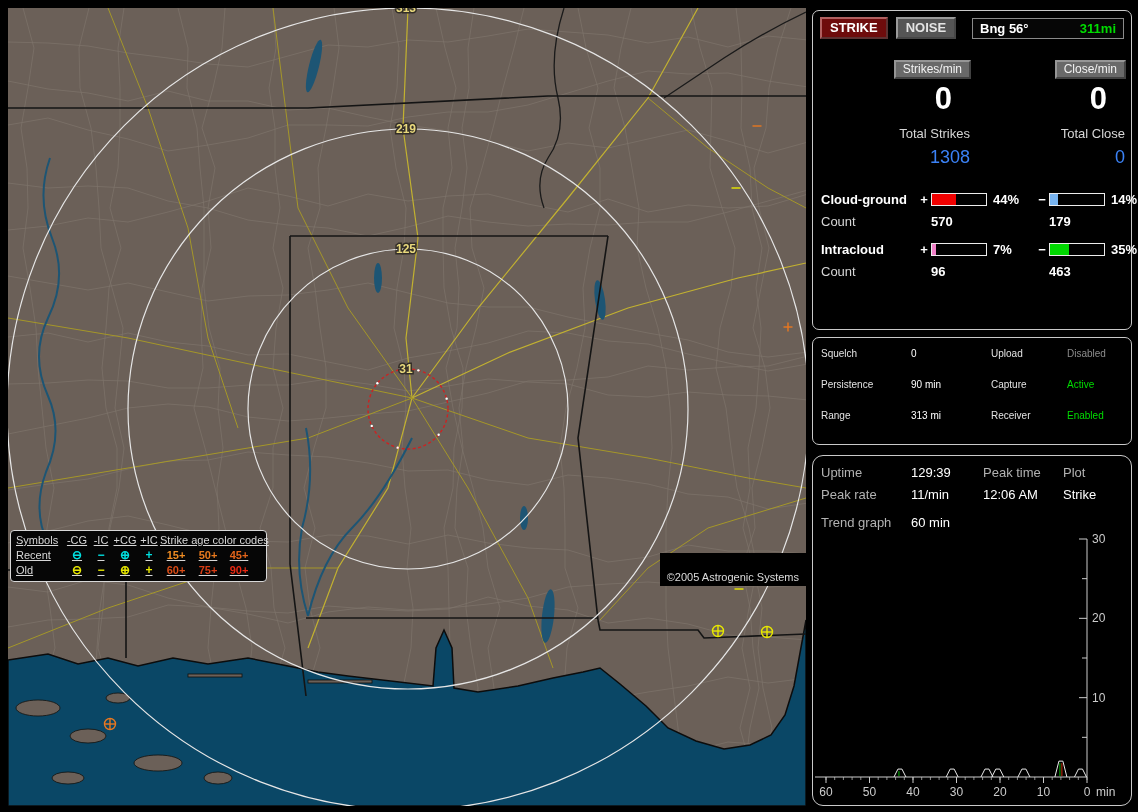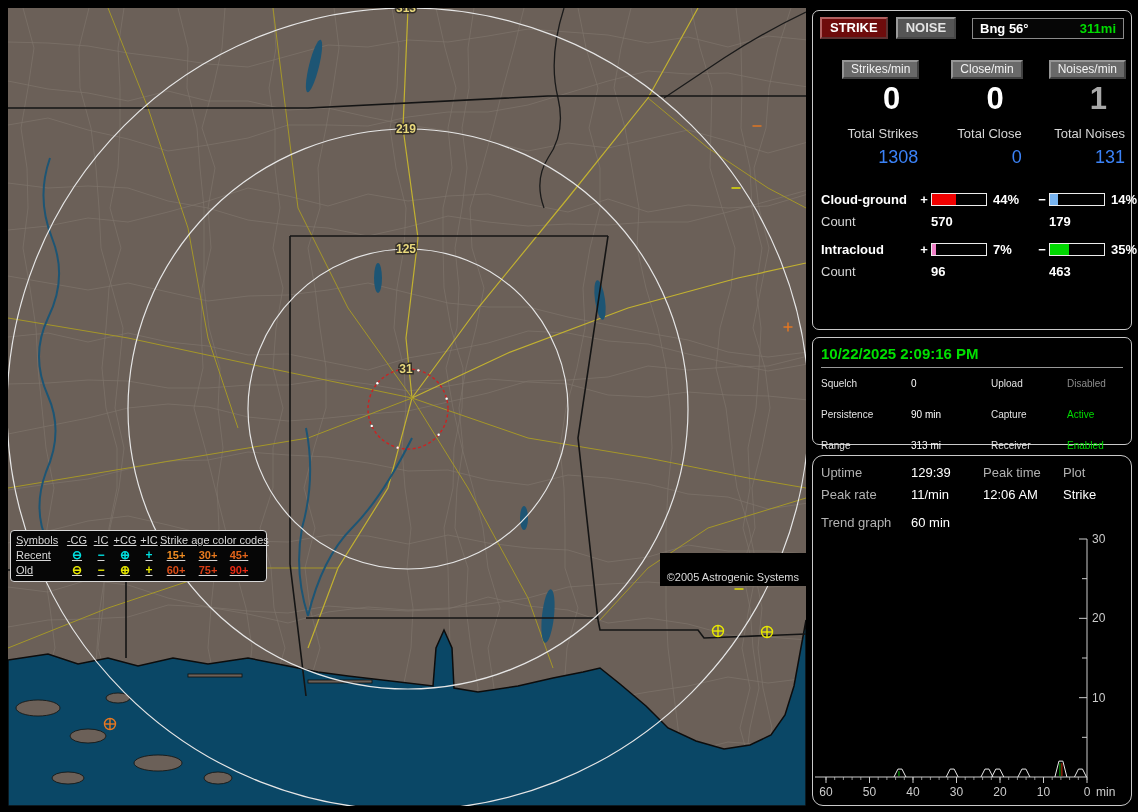--- a/index.html
+++ b/index.html
@@ -213,21 +213,21 @@
         <span>+CG</span>
         <span>+IC</span>
         <span class="age-header">Strike age color codes</span>
 
         <span class="lg-left legend-row-label">Recent</span>
         <span class="sym r0" style="color: rgb(0, 224, 224);">⊖</span>
         <span class="sym r0" style="color: rgb(0, 224, 224);">−</span>
         <span class="sym r0" style="color: rgb(0, 224, 224);">⊕</span>
         <span class="sym r0" style="color: rgb(0, 224, 224);">+</span>
         <span class="age-code" style="color: rgb(239, 140, 34);">15+</span>
-        <span class="age-code" style="color: rgb(232, 122, 30);">30+</span>
+        <span class="age-code" style="color: rgb(232, 122, 30);">50+</span>
         <span class="age-code" style="color: rgb(226, 100, 26);">45+</span>
 
         <span class="lg-left legend-row-label">Old</span>
         <span class="sym r1" style="color: rgb(232, 232, 0);">⊖</span>
         <span class="sym r1" style="color: rgb(232, 232, 0);">−</span>
         <span class="sym r1" style="color: rgb(232, 232, 0);">⊕</span>
         <span class="sym r1" style="color: rgb(232, 232, 0);">+</span>
         <span class="age-code" style="color: rgb(220, 76, 22);">60+</span>
         <span class="age-code" style="color: rgb(216, 60, 20);">75+</span>
         <span class="age-code" style="color: rgb(232, 40, 18);">90+</span>
@@ -254,26 +254,20 @@
           <span class="cbtn">Strikes/min</span>
           <div class="big" style="color: rgb(255, 255, 255);">0</div>
           <div class="tlabel">Total Strikes</div>
           <div class="tval">1308</div>
         </div>
         <div class="counter">
           <span class="cbtn">Close/min</span>
           <div class="big" style="color: rgb(255, 255, 255);">0</div>
           <div class="tlabel">Total Close</div>
           <div class="tval">0</div>
-        </div>
-        <div class="counter">
-          <span class="cbtn">Noises/min</span>
-          <div class="big" style="color: rgb(168, 168, 168);">1</div>
-          <div class="tlabel">Total Noises</div>
-          <div class="tval">131</div>
         </div>
       </div>
 
       <div class="dist">
 
         <div class="dist-grid">
           <span class="name">Cloud-ground</span>
           <span class="sign">+</span>
           <span class="bar">
               <span class="bar-fill" style="display: block; width: 44%; background: rgb(240, 0, 0); height: 100%;"></span>
@@ -314,21 +308,20 @@
           <span class="cnum">96</span>
           <span></span>
             <span></span>
           <span class="cnum">463</span>
           <span></span>
         </div>
       </div>
     </div>
 
     <div class="box box2">
-      <div class="date">10/22/2025 2:09:16 PM</div>
       <div class="settings">
         <span class="lbl">Squelch</span>
         <span>0</span>
         <span class="lbl">Upload</span>
         <span style="color: rgb(140, 140, 140);">Disabled</span>
 
         <span class="lbl">Persistence</span>
         <span>90 min</span>
         <span class="lbl">Capture</span>
         <span style="color: rgb(0, 221, 0);">Active</span>

